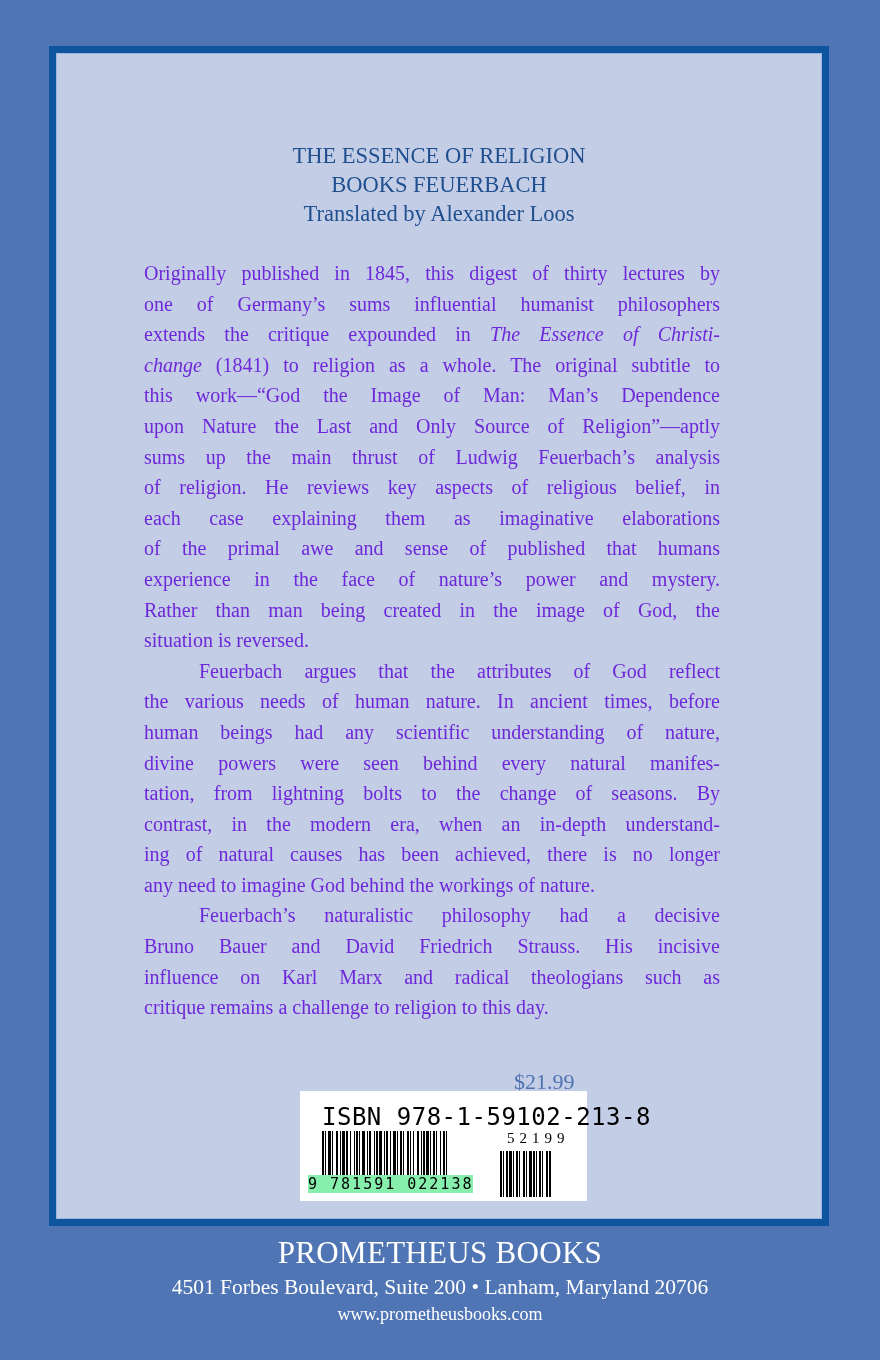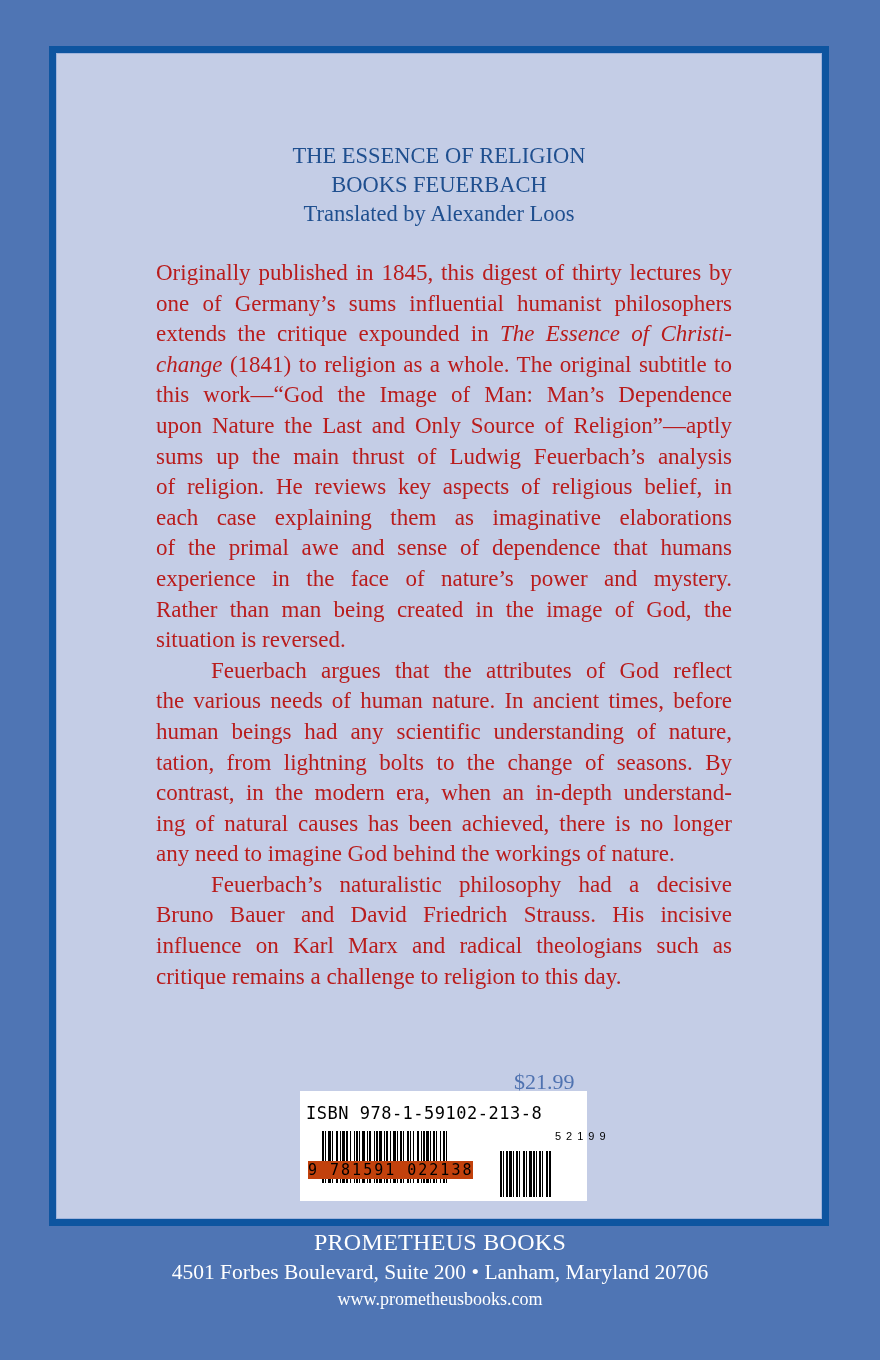--- a/index.html
+++ b/index.html
@@ -11,53 +11,53 @@
     position:absolute; left:49px; top:46px; width:780px; height:1180px;
     box-sizing:border-box; border:7px solid #0e55a0; background:#c4cde6;
     box-shadow: inset 0 0 0 1px #9fb4dc;
   }
   .header {
     position:absolute; left:0; right:0; top:88px; text-align:center;
     color:#1f4f8f; font-size:22.5px; line-height:29px;
   }
   .header div { white-space:nowrap; }
   .body-text {
-    position:absolute; left:100px; width:576px; top:205px;
-    color:#b91c1c; font-size:23px; line-height:30.6px;
+    position:absolute; left:88px; width:576px; top:205px;
+    color:#6d28d9; font-size:20px; line-height:30.6px;
     text-align:justify;
   }
   .body-text p { margin:0; }
   .body-text .line { display:block; text-align:justify; text-align-last:justify; white-space:nowrap; }
   .body-text .line.last { text-align-last:left; }
   .price {
     position:absolute; left:458px; top:1016px; color:#4f72b0; font-size:22px;
   }
   .barcode-box {
     position:absolute; left:244px; top:1038px; width:287px; height:110px; background:#fff;
   }
   .isbn-text {
-    position:absolute; left:6px; top:12px; font-family:"DejaVu Sans Mono","Liberation Mono",monospace;
-    font-size:17px; letter-spacing:0.5px; color:#000; white-space:nowrap;
+    position:absolute; left:22px; top:12px; font-family:"DejaVu Sans Mono","Liberation Mono",monospace;
+    font-size:24px; letter-spacing:0.5px; color:#000; white-space:nowrap;
   }
   .bars-main { position:absolute; left:22px; top:40px; height:52px; width:180px; display:flex; align-items:stretch; }
   .bars-addon { position:absolute; left:200px; top:60px; height:46px; width:78px; display:flex; align-items:stretch; }
   .bar { background:#000; height:100%; }
   .gap { height:100%; }
   .digits-main {
-    position:absolute; left:8px; top:70px; font-family:"DejaVu Sans Mono","Liberation Mono",monospace;
-    font-size:15px; color:#000; background:#c2410c; white-space:nowrap; letter-spacing:2px;
+    position:absolute; left:8px; top:84px; font-family:"DejaVu Sans Mono","Liberation Mono",monospace;
+    font-size:15px; color:#000; background:#86efac; white-space:nowrap; letter-spacing:2px;
   }
   .addon-digits {
-    position:absolute; left:207px; top:39px; font-family:Liberation Sans, sans-serif;
-    font-size:11px; color:#000; letter-spacing:5px; white-space:nowrap;margin-left:48px;
+    position:absolute; left:207px; top:39px; font-family:Liberation Serif, serif;
+    font-size:15px; color:#000; letter-spacing:5px; white-space:nowrap;
   }
   .publisher {
     position:absolute; left:0; right:0; top:1226px; text-align:center; color:#ffffff;
   }
-  .pub-name { font-size:24px; margin-top:3px; letter-spacing:0.3px; }
+  .pub-name { font-size:31px; margin-top:9px; letter-spacing:0.3px; }
   .pub-addr { font-size:21.5px; margin-top:4px; }
   .pub-web { font-size:18px; margin-top:4px; }
 </style>
 </head>
 <body>
 
 <div class="frame">
   <div class="header">
     <div>THE ESSENCE OF RELIGION</div>
     <div>BOOKS FEUERBACH</div>
@@ -68,29 +68,30 @@
       <p>
         <span class="line">Originally published in 1845, this digest of thirty lectures by</span>
         <span class="line">one of Germany’s sums influential humanist philosophers</span>
         <span class="line">extends the critique expounded in <i>The Essence of Christi-</i></span>
         <span class="line"><i>change</i> (1841) to religion as a whole. The original subtitle to</span>
         <span class="line">this work—“God the Image of Man: Man’s Dependence</span>
         <span class="line">upon Nature the Last and Only Source of Religion”—aptly</span>
         <span class="line">sums up the main thrust of Ludwig Feuerbach’s analysis</span>
         <span class="line">of religion. He reviews key aspects of religious belief, in</span>
         <span class="line">each case explaining them as imaginative elaborations</span>
-        <span class="line">of the primal awe and sense of dependence that humans</span>
+        <span class="line">of the primal awe and sense of published that humans</span>
         <span class="line">experience in the face of nature’s power and mystery.</span>
         <span class="line">Rather than man being created in the image of God, the</span>
         <span class="line last">situation is reversed.</span>
       </p>
       <p>
         <span class="line" style="text-indent: 55px;">Feuerbach argues that the attributes of God reflect</span>
         <span class="line">the various needs of human nature. In ancient times, before</span>
         <span class="line">human beings had any scientific understanding of nature,</span>
+        <span class="line">divine powers were seen behind every natural manifes-</span>
         <span class="line">tation, from lightning bolts to the change of seasons. By</span>
         <span class="line">contrast, in the modern era, when an in-depth understand-</span>
         <span class="line">ing of natural causes has been achieved, there is no longer</span>
         <span class="line last">any need to imagine God behind the workings of nature.</span>
       </p>
       <p>
         <span class="line" style="text-indent: 55px;">Feuerbach’s naturalistic philosophy had a decisive</span>
         <span class="line">Bruno Bauer and David Friedrich Strauss. His incisive</span>
         <span class="line">influence on Karl Marx and radical theologians such as</span>
         <span class="line last">critique remains a challenge to religion to this day.</span>

